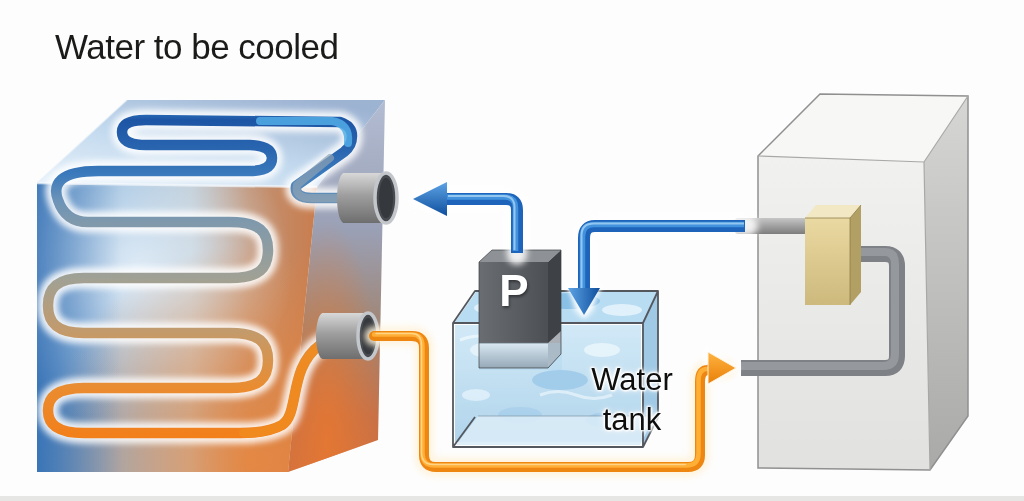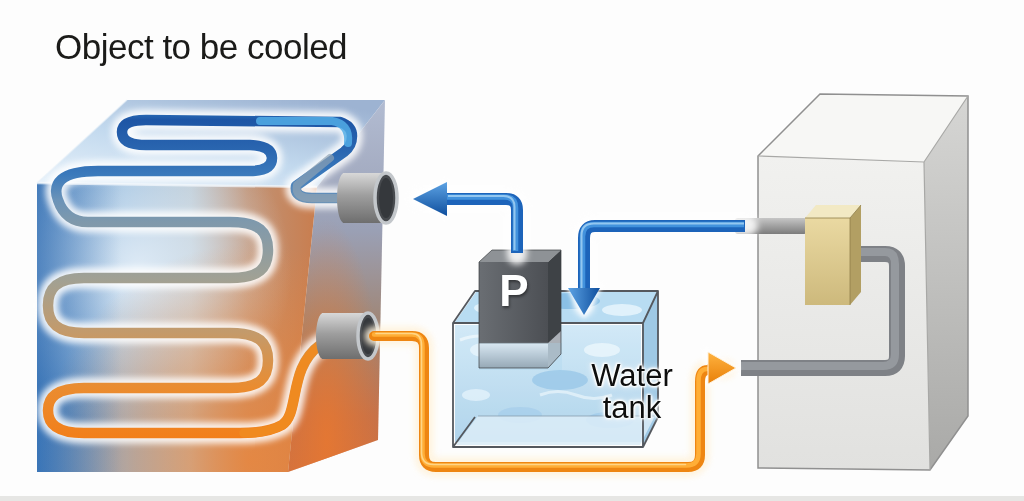--- a/index.html
+++ b/index.html
@@ -1,21 +1,21 @@
 <!DOCTYPE html>
 <html><head>
 <meta charset="utf-8">
 <style>
   html,body{margin:0;padding:0;background:#ffffff;}
   #stage{position:relative;width:1024px;height:501px;background:#fdfdfd;overflow:hidden;
          font-family:"Liberation Sans",sans-serif;}
   #stage svg{position:absolute;left:0;top:0;}
   .title{position:absolute;color:#1b1b19;font-size:35px;letter-spacing:-0.5px;white-space:nowrap;}
   .tank-label{position:absolute;left:570px;top:360px;width:124px;text-align:center;
-              font-size:31px;line-height:32px;color:#0e0e0e;
+              font-size:31px;line-height:40px;color:#0e0e0e;
               text-shadow:0 0 3px #fff,0 0 3px #fff,0 0 5px #fff,1px 1px 2px #fff,
                           -1px -1px 2px #fff,0 0 9px rgba(255,255,255,.95);}
   .pump-label{position:absolute;left:479px;top:266px;width:70px;text-align:center;
               font-size:44px;font-weight:bold;color:#ffffff;
               text-shadow:1px 2px 3px rgba(0,0,0,.45);}
 </style>
 </head>
 <body>
 
 <div id="stage">
@@ -257,17 +257,17 @@
   <g>
     <path d="M748,226 L595,226 Q584,226 584,238 L584,306" fill="none" stroke="#ffffff" stroke-width="20" stroke-linecap="round" filter="url(#fGlow)" opacity=".85"></path>
     <polygon points="564,284 604,284 584,319" fill="#ffffff" filter="url(#fSoft)" opacity=".85"></polygon>
     <path d="M745,226 L595,226 Q584,226 584,238 L584,290" fill="none" stroke="#1d64ba" stroke-width="12"></path>
     <path d="M744,224.5 L594,224.5 Q582.5,224.5 582.5,236.5 L582.5,289" fill="none" stroke="#4292dd" stroke-width="5.5"></path>
     <path d="M744,223.5 L594,223.5 Q581.5,223.5 581.5,235.5 L581.5,288" fill="none" stroke="#9ccdf2" stroke-width="2" opacity=".9"></path>
     <polygon points="568,288 600,288 584,315" fill="url(#gHeadLR)"></polygon>
   </g>
 </svg>
 
-<div class="title" style="left:55px;top:27px">Object to be cooled</div>
+<div class="title" style="left:55px;top:27px">Water to be cooled</div>
 <div class="tank-label">Water tank</div>
 <div class="pump-label">P</div>
 
 </div>
 
 </body></html>

